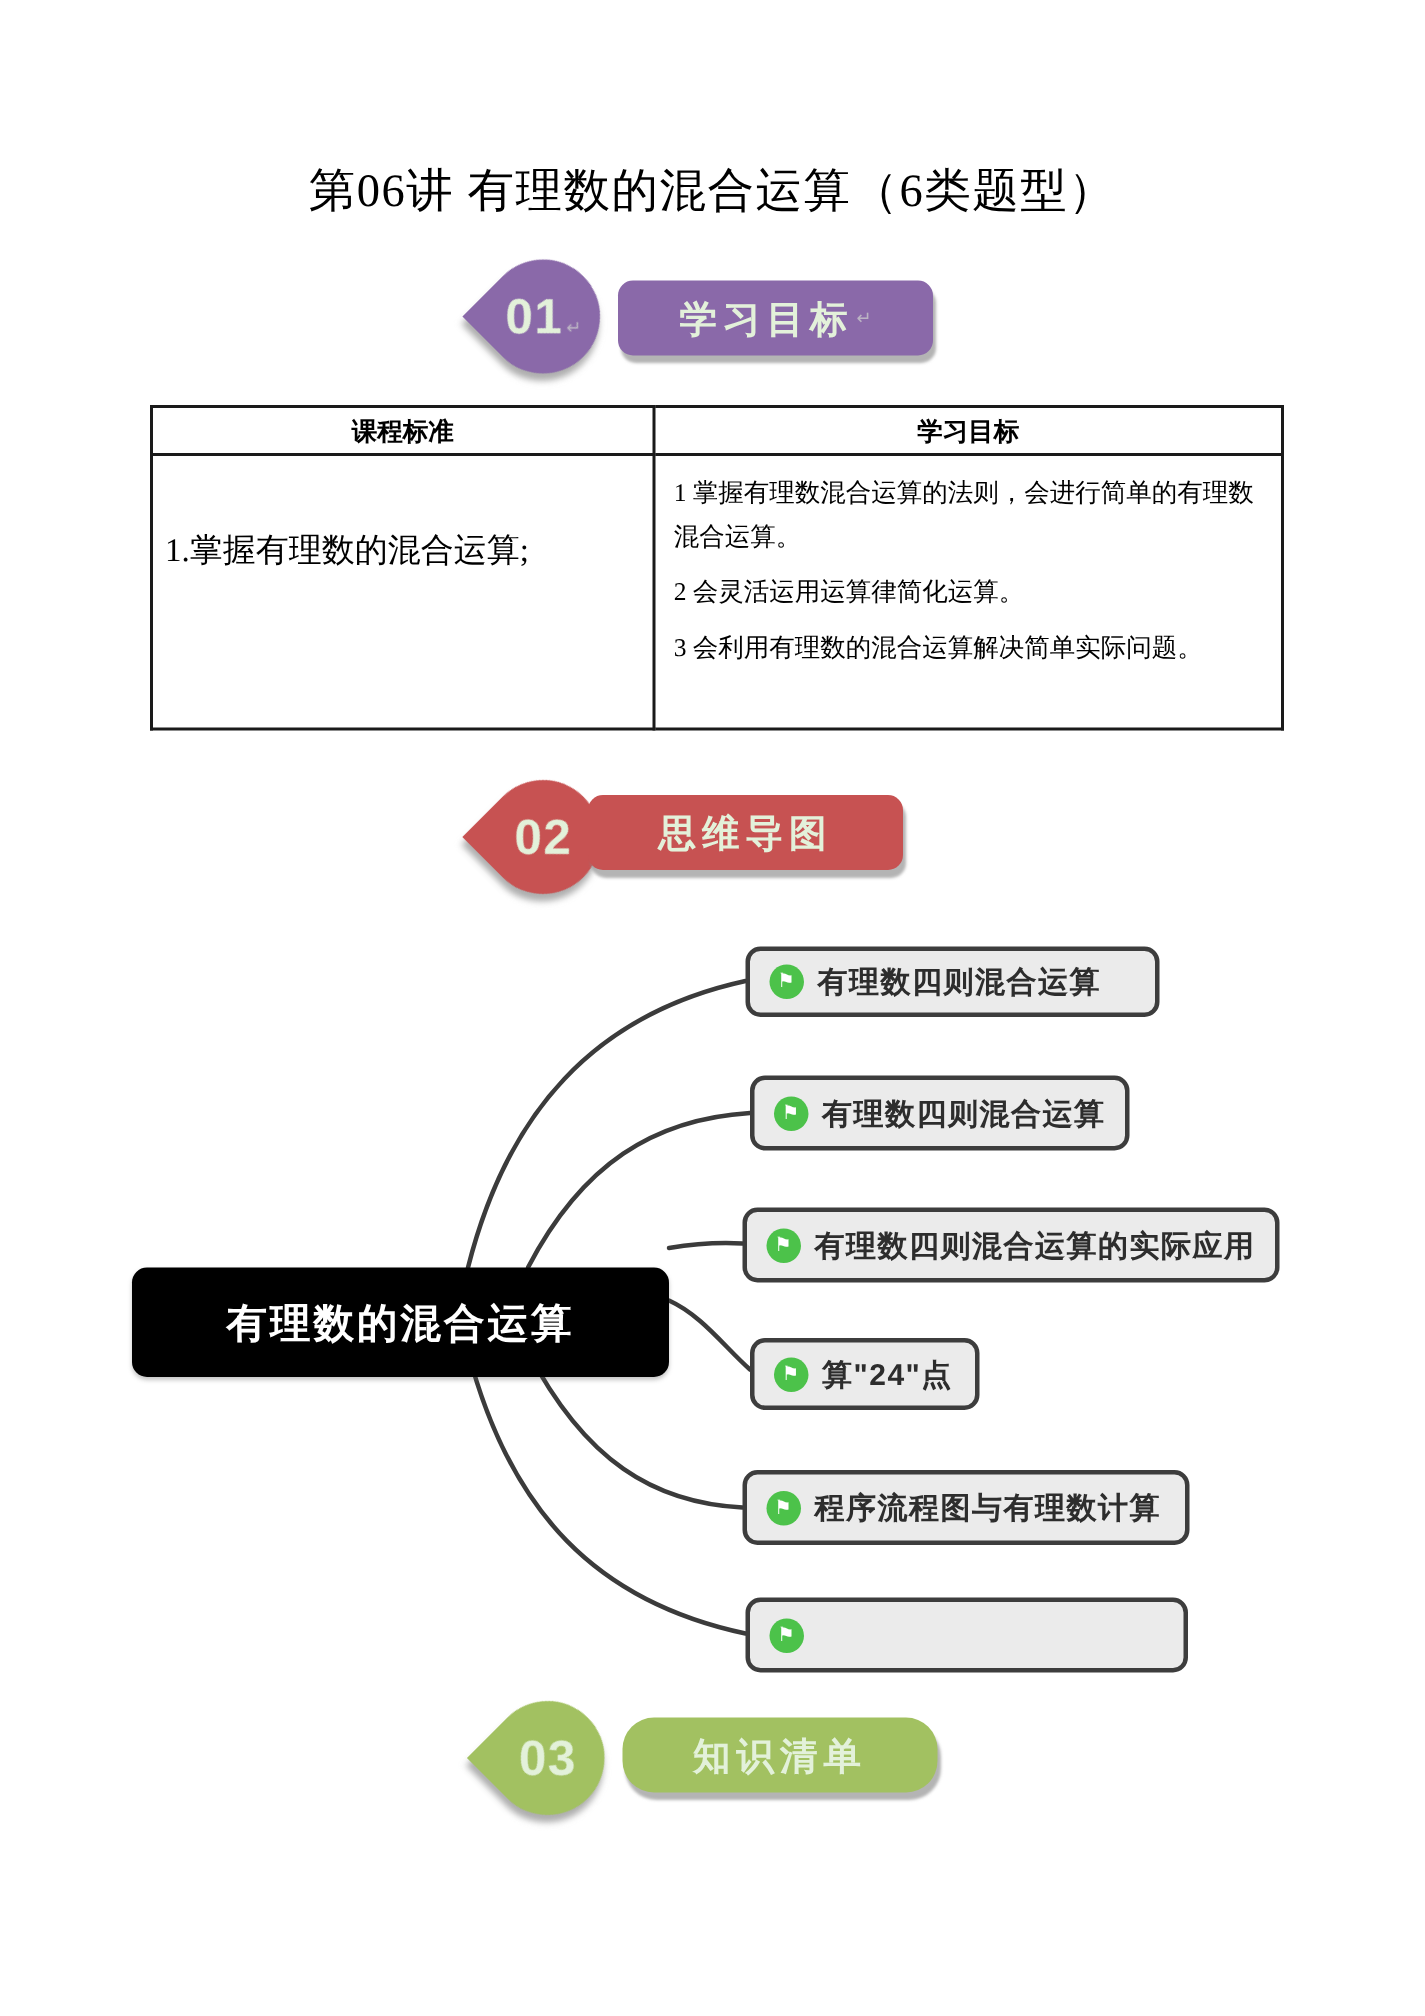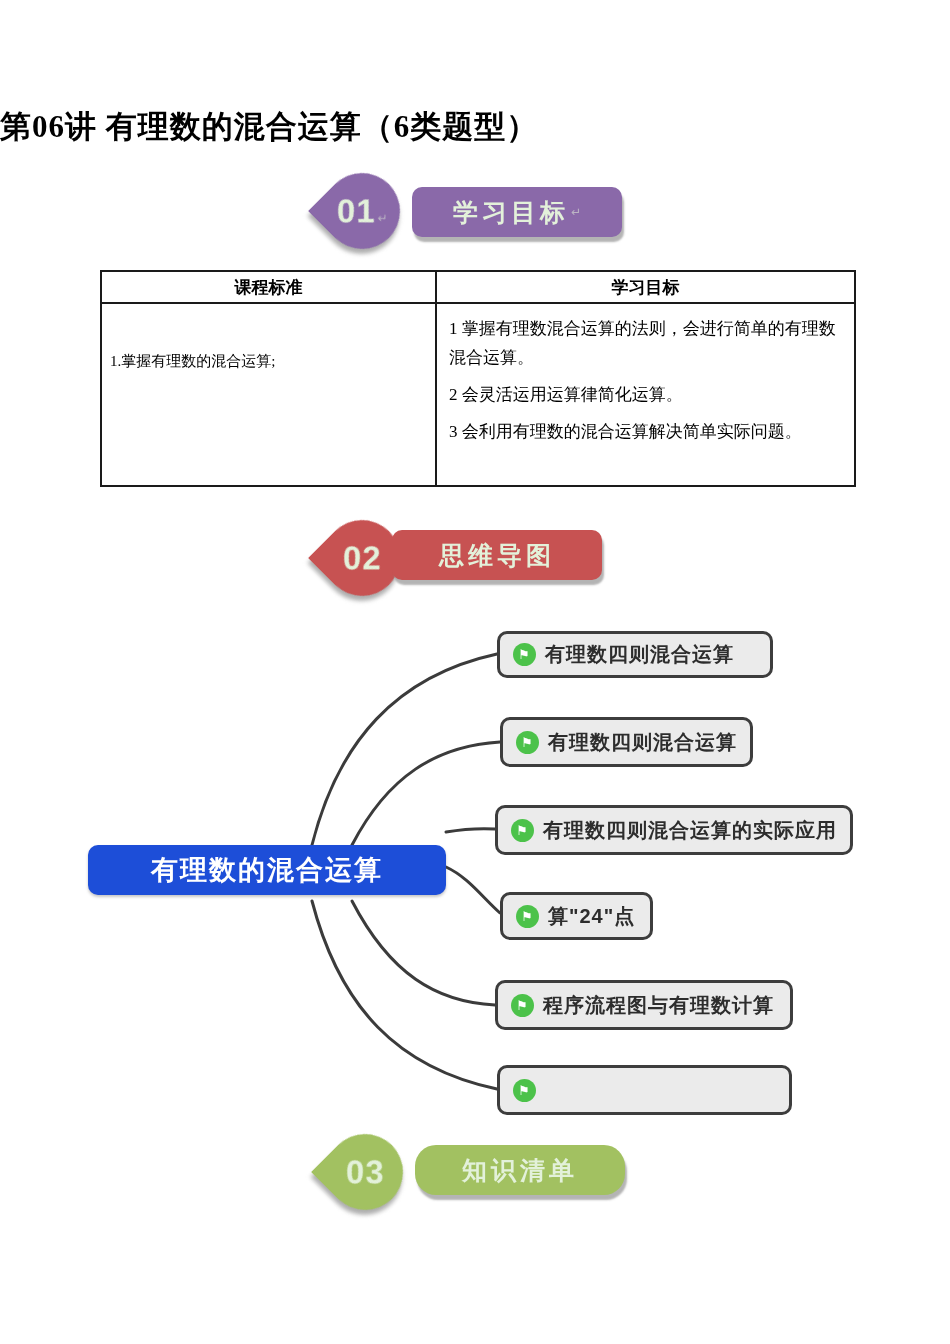--- a/index.html
+++ b/index.html
@@ -4,21 +4,21 @@
 <style>
   * { margin:0; padding:0; box-sizing:border-box; }
   html,body { background:#ffffff; }
   .page {
     position:relative; width:950px; height:1344px; margin:0 auto;
     background:#ffffff; overflow:hidden;
     font-family:"Liberation Serif","DejaVu Serif",serif;
   }
   .doc-title {
     position:absolute; left:0; top:106px; width:100%;
-    text-align:left; font-size:31px; font-weight:bold; color:#000;
+    text-align:center; font-size:31px; font-weight:normal; color:#000;
     font-family:"Liberation Serif","DejaVu Serif",serif;
     letter-spacing:1px;
   }
   
   .badge-drop {
     position:absolute; width:76px; height:76px;
     border-radius:50% 50% 50% 0;
     transform:rotate(45deg);
     display:flex; align-items:center; justify-content:center;
     filter:drop-shadow(3px 4px 2px rgba(130,130,130,0.65));
@@ -44,28 +44,28 @@
     position:absolute; left:100px; top:270px; width:756px; height:217px;
     border:2px solid #c2410c; border-collapse:collapse;
   }
   .goal-table th, .goal-table td { border:2px solid #1a1a1a; vertical-align:top; }
   .goal-table th {
     height:32px; text-align:center; vertical-align:middle;
     font-size:17px; font-weight:bold; color:#000;
   }
   .col-std { width:336px; }
   .col-goal { width:420px; }
-  .cell-std { padding:48px 8px 8px 8px; font-size:15px; color:#000; }
+  .cell-std { padding:48px 8px 8px 8px; font-size:22px; color:#000; }
   .cell-goal { padding:10px 10px 24px 12px; font-size:17px; color:#000; }
   .cell-goal p { margin:0 0 8px 0; line-height:29px; }
   
   .mm-svg { position:absolute; left:0; top:0; width:950px; height:1344px; z-index:1; }
   .mm-root {
-    position:absolute; left:88px; top:845px; width:358px; height:50px;
-    background:#1d4ed8; border-radius:10px; z-index:2;
+    position:absolute; left:88px; top:845px; width:358px; height:73px;
+    background:#000000; border-radius:10px; z-index:2;
     display:flex; align-items:center; justify-content:center;
     font-family:"Liberation Sans","DejaVu Sans",sans-serif;
     font-weight:bold; font-size:27px; color:#ffffff; letter-spacing:2px;
     box-shadow:0 2px 3px rgba(90,90,90,0.35);
   }
   .mm-branch {
     position:absolute; z-index:2;
     background:#ebebeb; border:3px solid #3d3d3d; border-radius:10px;
     display:flex; align-items:center; padding-left:13px; gap:9px;
     font-family:"Liberation Sans","DejaVu Sans",sans-serif;

